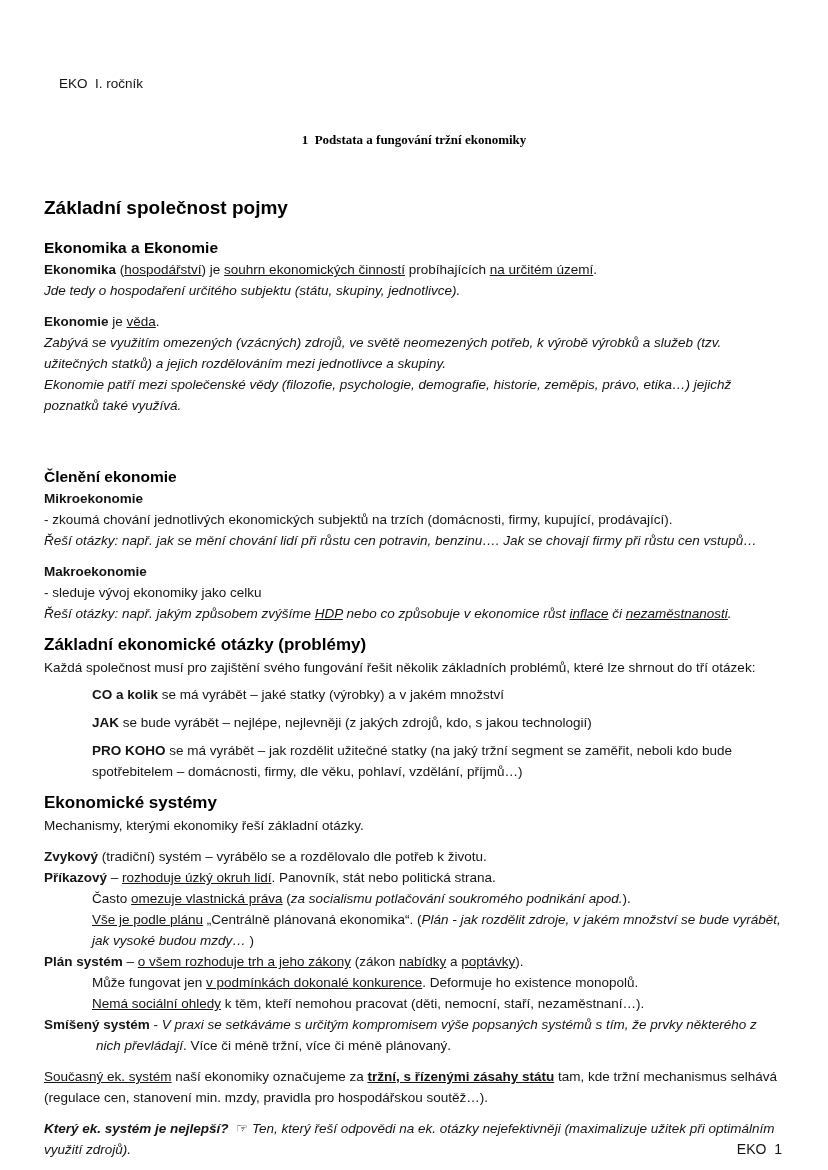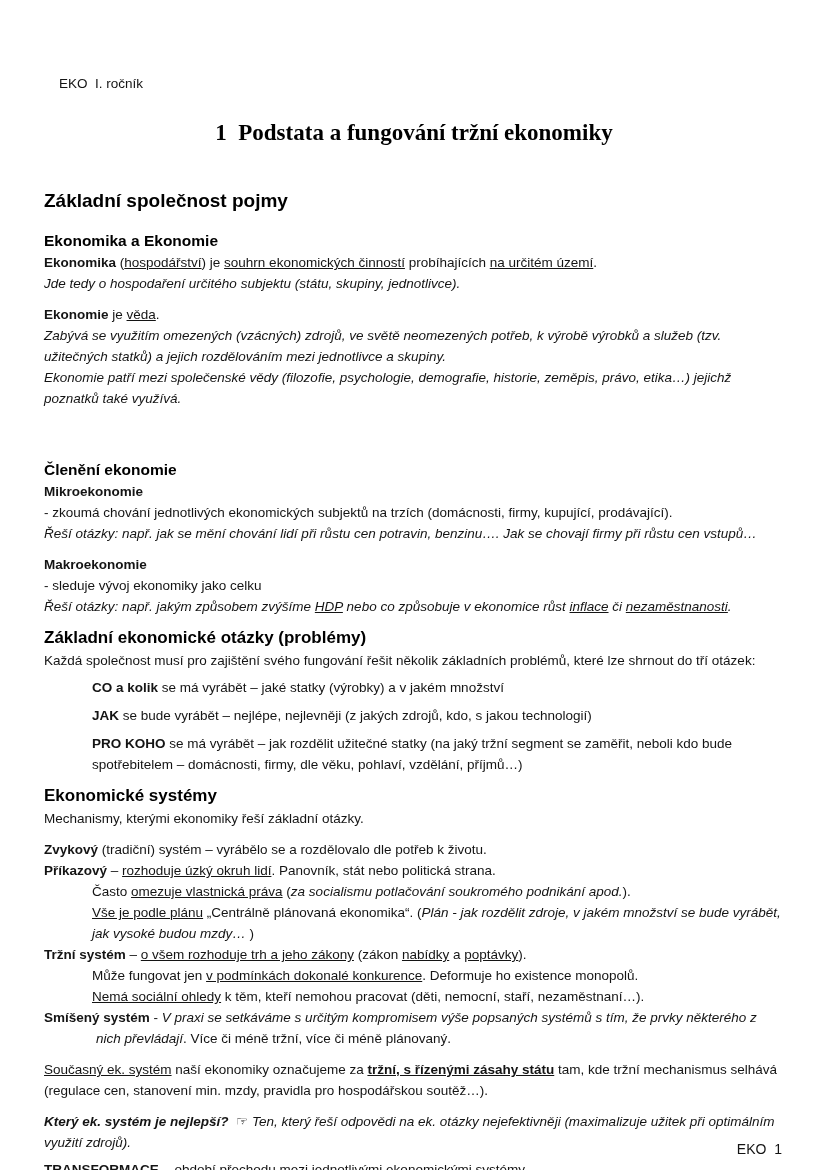--- a/index.html
+++ b/index.html
@@ -7,21 +7,21 @@
   .page {
     width:828px; height:1170px; background:#ffffff; position:relative;
     padding:52px 44px 0 44px;
     font-family:"Liberation Sans", sans-serif;
     color:#141414; font-size:13.5px; line-height:21px;
     overflow:hidden;
   }
   .header-row { font-size:13.5px; white-space:pre-wrap; }
   .doc-title {
     text-align:center; font-family:"Liberation Serif", serif;
-    font-weight:bold; font-size:23px; margin-top:5px; line-height:26px;
+    font-weight:bold; font-size:13px; margin-top:12px; line-height:26px;
     white-space:pre-wrap; color:#000;
   }
   .h1 { font-weight:bold; font-size:19px; margin-top:41px; line-height:27px; color:#000; }
   .h2 { font-weight:bold; font-size:15.5px; margin-top:16px; line-height:22px; color:#000; }
   .h2lg { font-weight:bold; font-size:17px; margin-top:8px; line-height:25px; color:#000; }
   p.para { margin:0; }
   p.para span { white-space:pre-wrap; }
   .indent { padding-left:48px; }
   .hang { padding-left:52px; text-indent:-52px; }
   p.para.list-item { margin-bottom:7px; }
@@ -65,21 +65,21 @@
       <p class="para indent list-item"><span class="b">CO a kolik</span><span> se má vyrábět – jaké statky (výrobky) a v jakém množství</span></p>
       <p class="para indent list-item"><span class="b">JAK</span><span> se bude vyrábět – nejlépe, nejlevněji (z jakých zdrojů, kdo, s jakou technologií)</span></p>
       <p class="para indent list-item"><span class="b">PRO KOHO</span><span> se má vyrábět – jak rozdělit užitečné statky (na jaký tržní segment se zaměřit, neboli kdo bude spotřebitelem – domácnosti, firmy, dle věku, pohlaví, vzdělání, příjmů…)</span></p>
       <div class="h2lg">Ekonomické systémy</div>
       <p class="para"><span>Mechanismy, kterými ekonomiky řeší základní otázky.</span></p>
       <div class="spacer-md"></div>
       <p class="para"><span class="b">Zvykový</span><span> (tradiční) systém – vyrábělo se a rozdělovalo dle potřeb k životu.</span></p>
       <p class="para"><span class="b">Příkazový</span><span> – </span><span class="u">rozhoduje úzký okruh lidí</span><span>. Panovník, stát nebo politická strana.</span></p>
       <p class="para indent"><span>Často </span><span class="u">omezuje vlastnická práva</span><span> (</span><span class="i">za socialismu potlačování soukromého podnikání apod.</span><span>).</span></p>
       <p class="para indent"><span class="u">Vše je podle plánu</span><span> „Centrálně plánovaná ekonomika“. (</span><span class="i">Plán - jak rozdělit zdroje, v jakém množství se bude vyrábět, jak vysoké budou mzdy… </span><span>)</span></p>
-      <p class="para"><span class="b">Tržní systém</span><span> – </span><span class="u">o všem rozhoduje trh a jeho zákony</span><span> (zákon </span><span class="u">nabídky</span><span> a </span><span class="u">poptávky</span><span>).</span></p>
+      <p class="para"><span class="b">Plán systém</span><span> – </span><span class="u">o všem rozhoduje trh a jeho zákony</span><span> (zákon </span><span class="u">nabídky</span><span> a </span><span class="u">poptávky</span><span>).</span></p>
       <p class="para indent"><span>Může fungovat jen </span><span class="u">v podmínkách dokonalé konkurence</span><span>. Deformuje ho existence monopolů.</span></p>
       <p class="para indent"><span class="u">Nemá sociální ohledy</span><span> k těm, kteří nemohou pracovat (děti, nemocní, staří, nezaměstnaní…).</span></p>
       <p class="para hang"><span class="b">Smíšený systém</span><span> - </span><span class="i">V praxi se setkáváme s určitým kompromisem výše popsaných systémů s tím, že prvky některého z nich převládají</span><span>. Více či méně tržní, více či méně plánovaný.</span></p>
       <div class="spacer-md"></div>
       <p class="para"><span class="u">Současný ek. systém</span><span> naší ekonomiky označujeme za </span><span class="b u">tržní, s řízenými zásahy státu</span><span> tam, kde tržní mechanismus selhává (regulace cen, stanovení min. mzdy, pravidla pro hospodářskou soutěž…).</span></p>
       <div class="spacer-md"></div>
       <p class="para"><span class="b i">Který ek. systém je nejlepší?</span><span>  ☞ </span><span class="i">Ten, který řeší odpovědi na ek. otázky nejefektivněji (maximalizuje užitek při optimálním využití zdrojů).</span></p>
       <div class="spacer-sm"></div>
       <p class="para"><span class="b">TRANSFORMACE</span><span>  - období přechodu mezi jednotlivými ekonomickými systémy.</span></p>
     </div>

